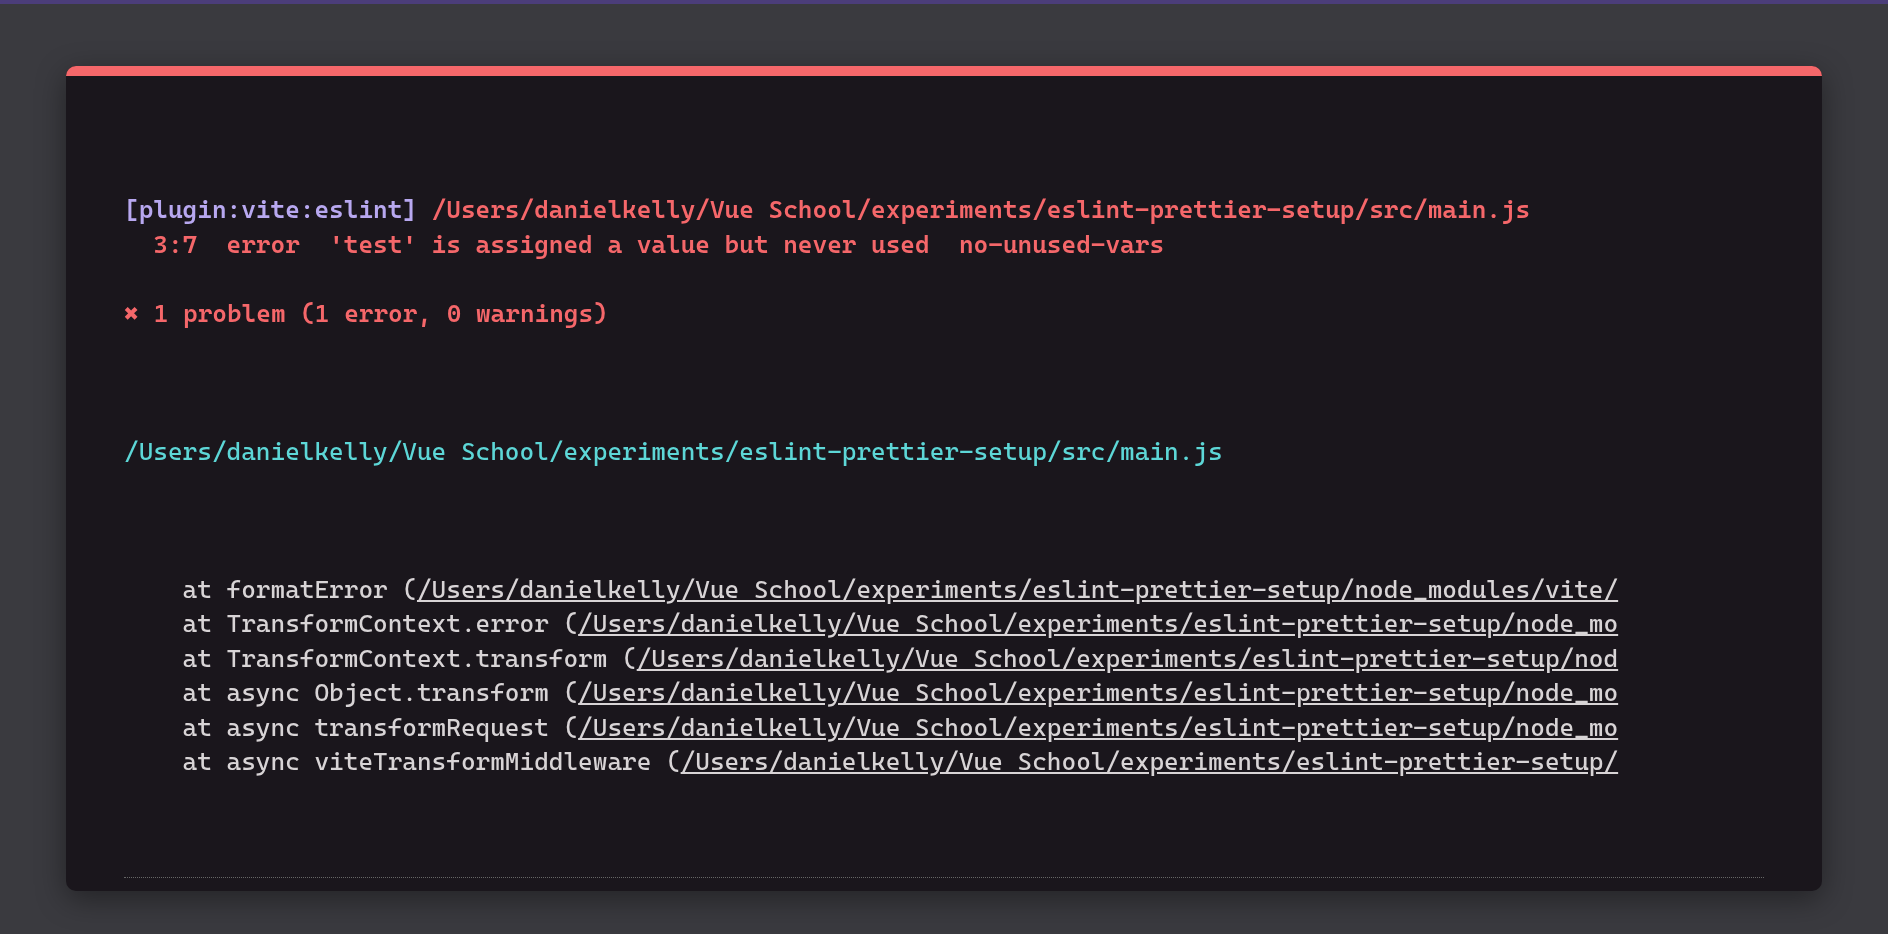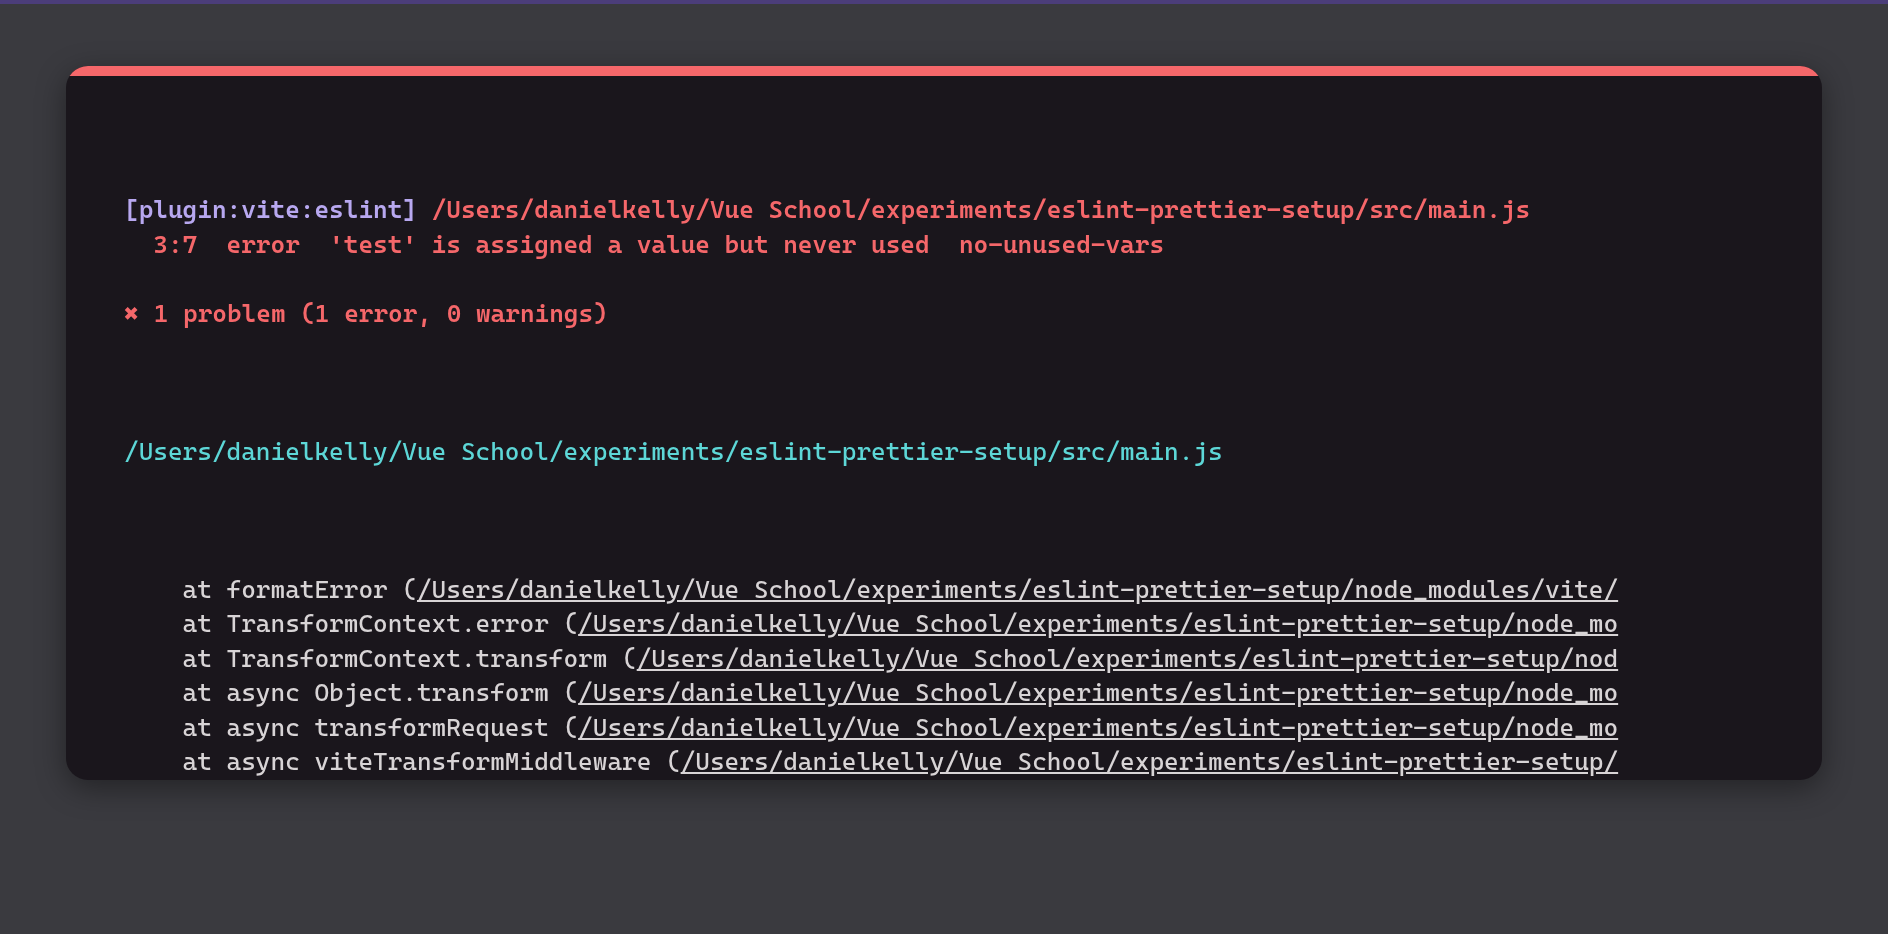--- a/index.html
+++ b/index.html
@@ -14,23 +14,23 @@
     position: absolute;
     top: 0; left: 0; right: 0;
     height: 4px;
     background: #4b3d7a;
   }
   .overlay {
     position: absolute;
     top: 66px;
     left: 66px;
     width: 1756px;
-    height: 714px;
+    height: 825px;
     background: #1a161c;
-    border-radius: 22px;
+    border-radius: 10px;
     overflow: hidden;
     box-shadow: 0 8px 30px rgba(0,0,0,0.4);
   }
   .overlay-stripe {
     height: 10px;
     width: 100%;
     background: #f5676a;
   }
   .overlay-content {
     padding: 48px 58px 36px 58px;

